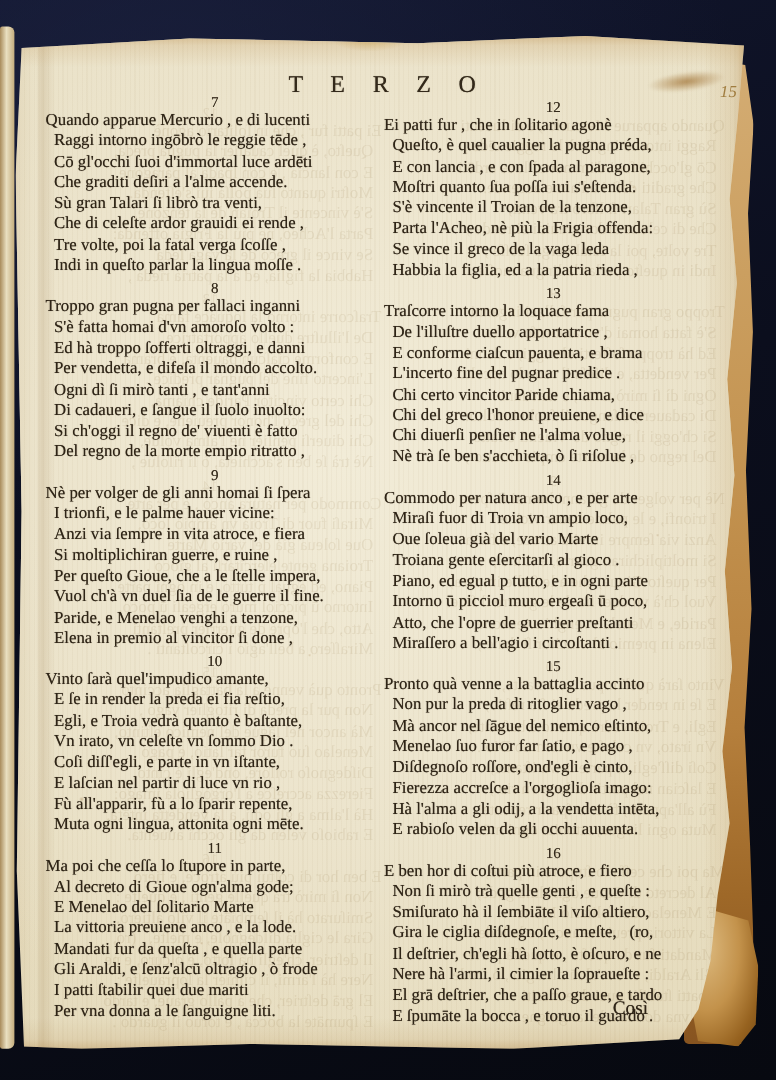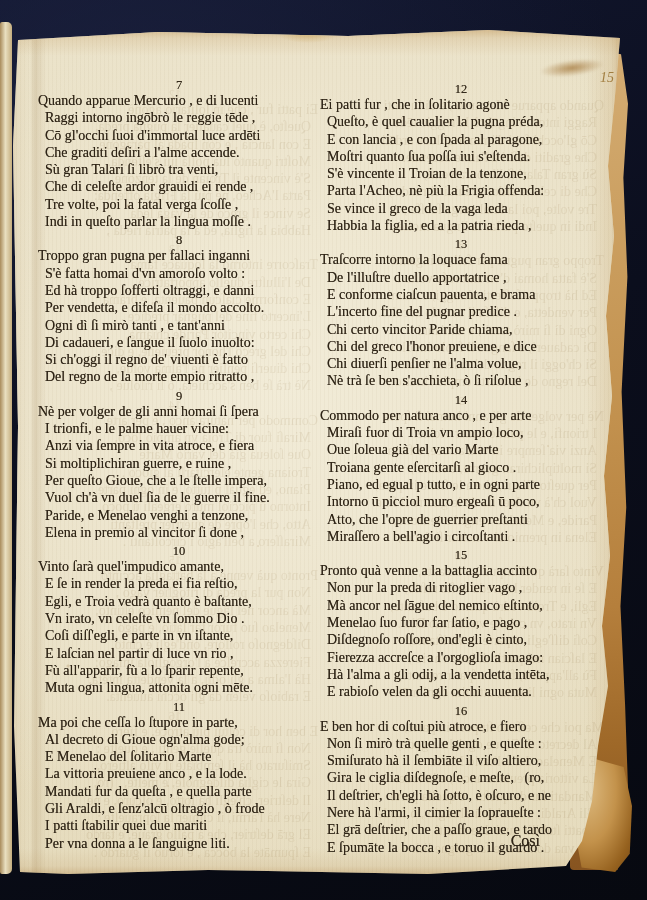--- a/index.html
+++ b/index.html
@@ -256,20 +256,21 @@
                 <div class="line">Il deſtrier, ch'egli hà ſotto, è oſcuro, e ne</div>
                 <div class="line">Nere hà l'armi, il cimier la ſopraueſte :</div>
                 <div class="line">El grā deſtrier, che a paſſo graue, e tardo</div>
                 <div class="line">E ſpumāte la bocca , e toruo il guardo .</div>
               </div>
           </div>
           </div>
     </div>
       </div>
 
+    <div class="running-head">T E R Z O</div>
     <div class="pagenum">15</div>
 
     <div class="columns" id="columns">
       <div class="col col-left">
 
       <div class="stanza">
             <div class="stanza-num">7</div>
             <div class="stanza-lines">
               <div class="line">Quando apparue Mercurio , e di lucenti</div>
               <div class="line">Raggi intorno ingōbrò le reggie tēde ,</div>

